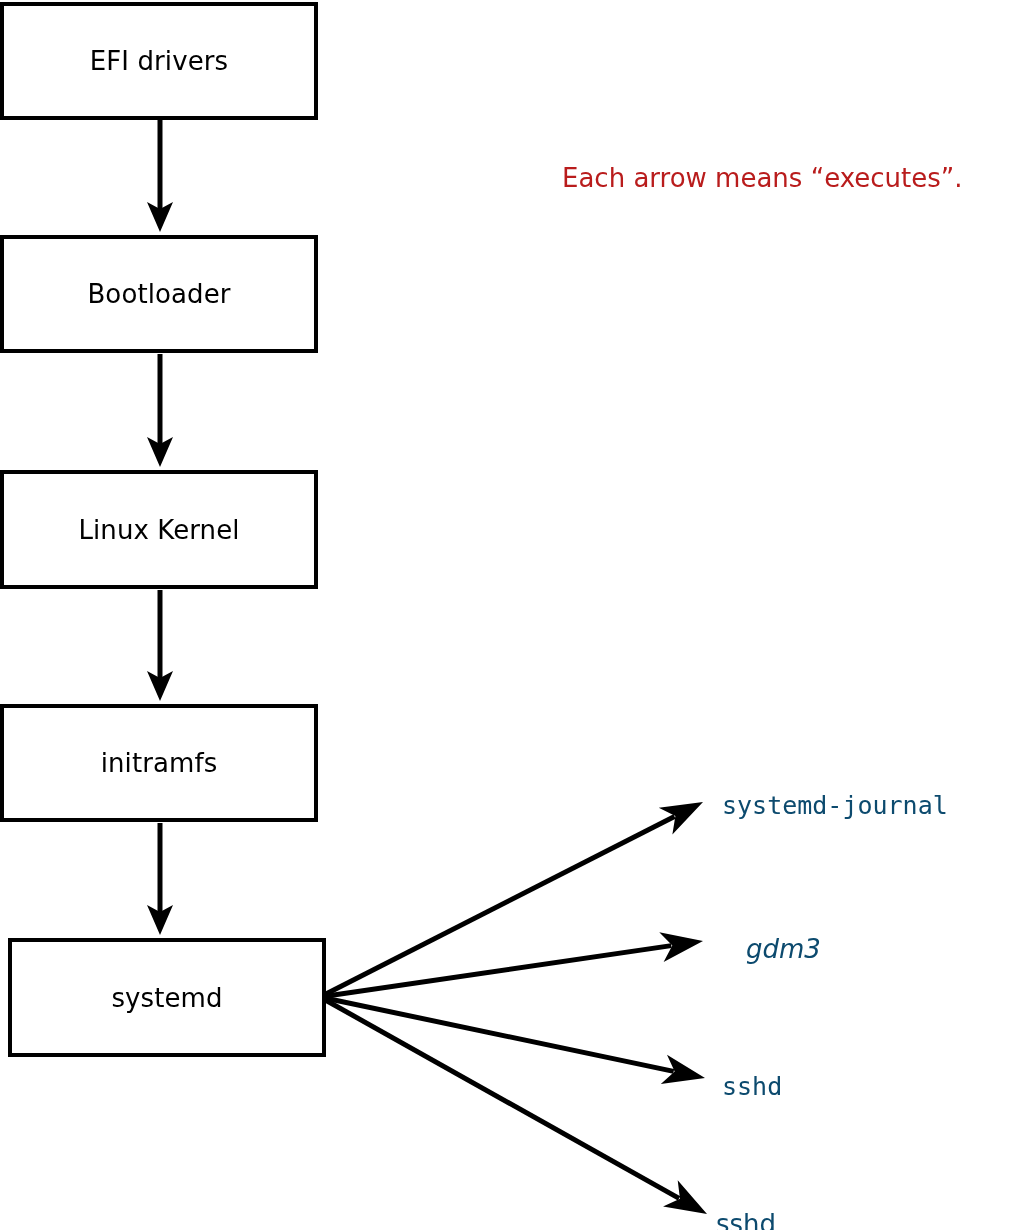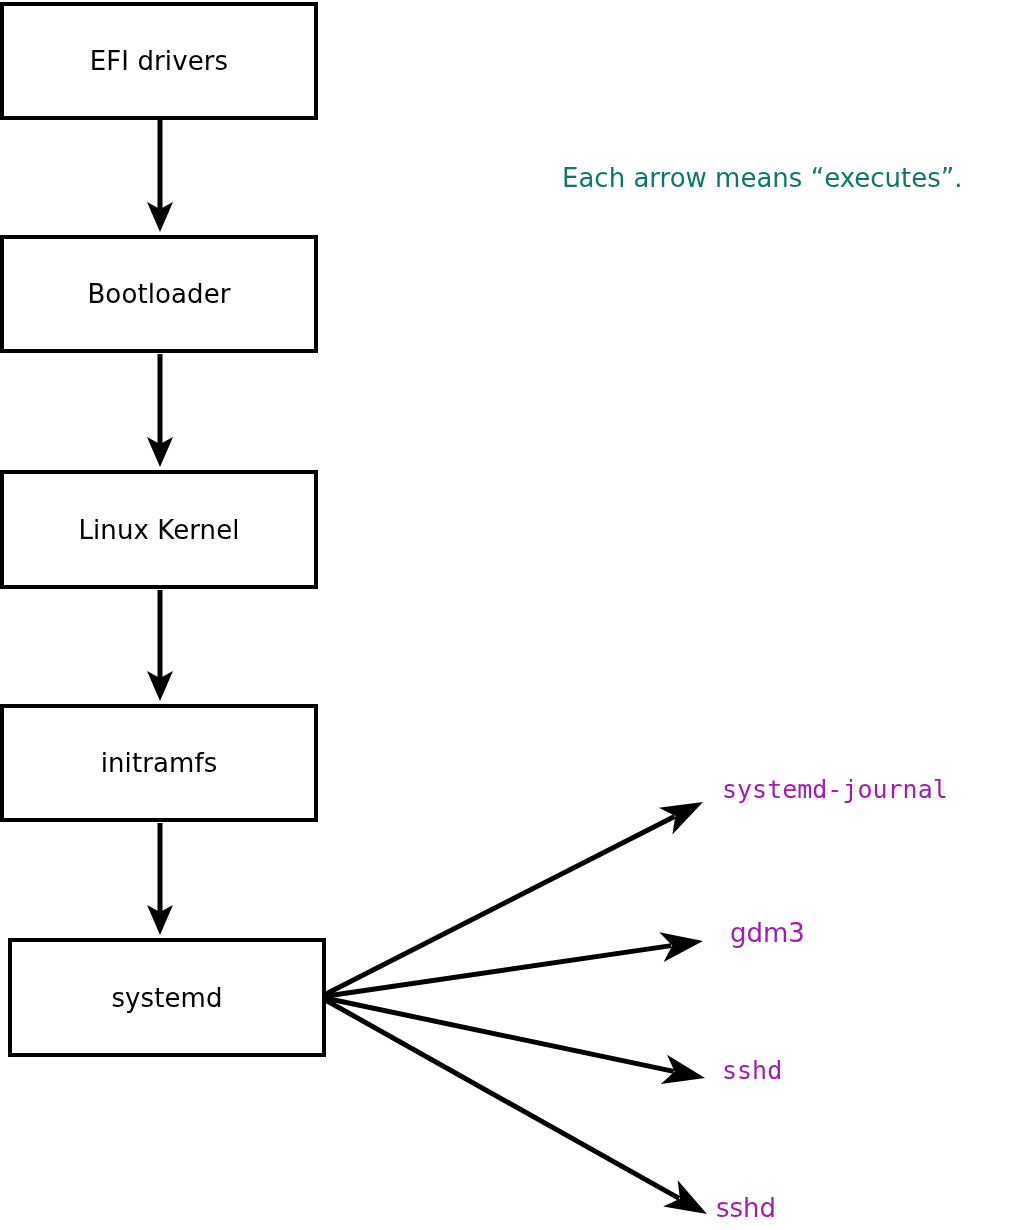--- a/index.html
+++ b/index.html
@@ -3,22 +3,22 @@
 <meta charset="utf-8">
 <style>
   html,body{margin:0;padding:0;background:#ffffff;}
   body{width:1023px;height:1230px;position:relative;overflow:hidden;
        font-family:"DejaVu Sans","Liberation Sans",sans-serif;color:#000;}
   #stage{position:absolute;left:0;top:0;width:1023px;height:1144px;}
   svg.layer{position:absolute;left:0;top:0;width:1023px;height:1230px;}
   .box{position:absolute;box-sizing:border-box;border:4px solid #000;background:#fff;
        display:flex;align-items:center;justify-content:center;}
   .box-label{font-size:26px;line-height:1;color:#000;letter-spacing:0.1px;}
-  .caption{position:absolute;font-size:26px;line-height:1;color:#0f766e;white-space:nowrap;}
-  .leaf-label{position:absolute;font-size:26px;line-height:1;color:#a21caf;white-space:nowrap;}
+  .caption{position:absolute;font-size:26px;line-height:1;color:#b91c1c;white-space:nowrap;}
+  .leaf-label{position:absolute;font-size:26px;line-height:1;color:#0c4a6e;white-space:nowrap;margin-top:16px;}
   .leaf-label.mono{font-family:"DejaVu Sans Mono","Liberation Mono",monospace;font-size:25px;}
   .leaf-label.sans{font-family:"DejaVu Sans","Liberation Sans",sans-serif;font-size:26px;}
 </style>
 </head>
 <body>
 
 <div id="stage">
 
   <svg class="layer" viewBox="0 0 1023 1230" xmlns="http://www.w3.org/2000/svg">
     <g id="chain-arrows">
@@ -55,17 +55,17 @@
   <div class="box" style="left:0px;top:470px;width:318px;height:119px;">
     <span class="box-label">Linux Kernel</span>
   </div>
   <div class="box" style="left:8px;top:938px;width:318px;height:119px;">
     <span class="box-label">systemd</span>
   </div>
 
   <div class="caption" style="left:562px;top:165px;">Each arrow means “executes”.</div>
 
   <div class="leaf-label mono" style="left:722px;top:777px;">systemd-journal</div>
-  <div class="leaf-label sans" style="left:730px;top:920px;">gdm3</div>
+  <div class="leaf-label sans" style="left:746px;top:920px;font-style:italic;">gdm3</div>
   <div class="leaf-label mono" style="left:722px;top:1058px;">sshd</div>
   <div class="leaf-label sans" style="left:716px;top:1195px;text-align:center;">sshd</div>
 
 </div>
 
 </body></html>

